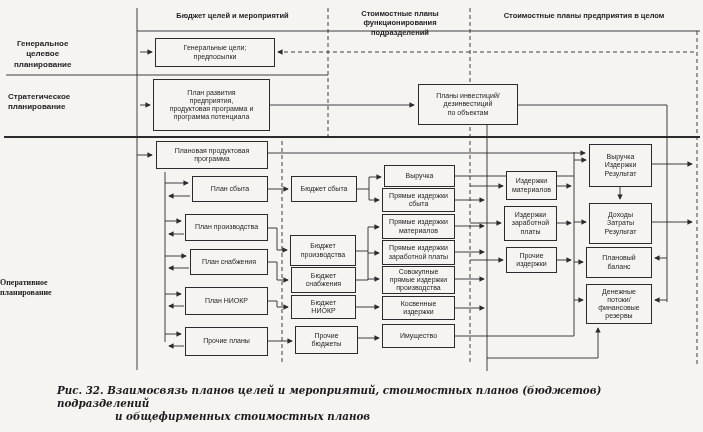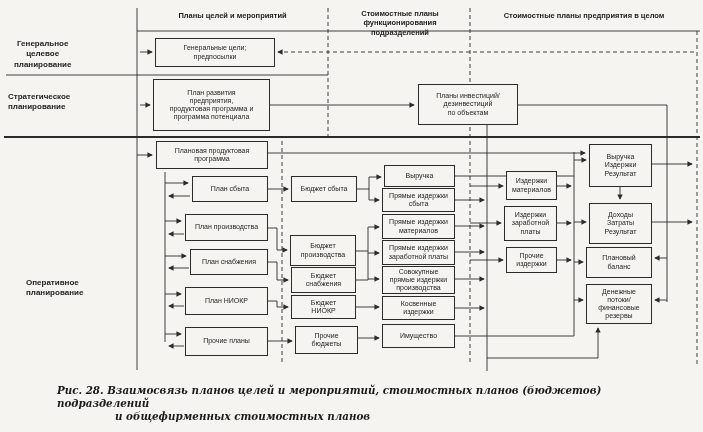--- a/index.html
+++ b/index.html
@@ -126,31 +126,31 @@
       <path d="M557,260 H571" marker-end="url(#ar)"></path>
 
       <path d="M620,187 V199" marker-end="url(#ar)"></path>
       <path d="M652,164 H692" marker-end="url(#ar)"></path>
       <path d="M652,222 H692" marker-end="url(#ar)"></path>
       <path d="M487,358 H598"></path>
       <path d="M598,358 V328" marker-end="url(#ar)"></path>
     </g>
   </svg>
 
-  <div class="hdr" style="left:140px;top:11px;width:185px;">Планы целей и мероприятий</div>
+  <div class="hdr" style="left:140px;top:11px;width:185px;">Бюджет целей и мероприятий</div>
   <div class="hdr" style="left:473px;top:11px;width:222px;">Стоимостные планы предприятия в целом</div>
   <div class="hdr" style="left:332px;top:9px;width:136px;white-space:pre-line;">Стоимостные планы функционирования
 подразделений</div>
 
   <div class="rowlabel" style="left:14px;top:39px;text-align:center;">Генеральное
 целевое
 планирование</div>
   <div class="rowlabel" style="left:8px;top:92px;">Стратегическое
 планирование</div>
-  <div class="rowlabel" style="left:26px;top:278px;">Оперативное
+  <div class="rowlabel" style="left:0;top:278px;font-family:Liberation Serif, serif;">Оперативное
 планирование</div>
 
   <div id="boxes">
       <div class="box" style="left: 155px; top: 38px; width: 120px; height: 29px;">Генеральные цели;
 предпосылки</div>
       <div class="box" style="left: 153px; top: 79px; width: 117px; height: 52px;">План развития
 предприятия,
 продуктовая программа и
 программа потенциала</div>
       <div class="box" style="left: 418px; top: 84px; width: 100px; height: 41px;">Планы инвестиций/
@@ -200,17 +200,17 @@
 Результат</div>
       <div class="box" style="left: 586px; top: 247px; width: 66px; height: 31px;">Плановый
 баланс</div>
       <div class="box" style="left: 586px; top: 284px; width: 66px; height: 40px;">Денежные
 потоки/
 финансовые
 резервы</div>
     </div>
 
   <div id="caption">
-    <div class="l1">Рис. 28. Взаимосвязь планов целей и мероприятий, стоимостных планов (бюджетов) подразделений</div>
+    <div class="l1">Рис. 32. Взаимосвязь планов целей и мероприятий, стоимостных планов (бюджетов) подразделений</div>
     <div class="l2">и общефирменных стоимостных планов</div>
   </div>
 
 </div>
 
 </body></html>

